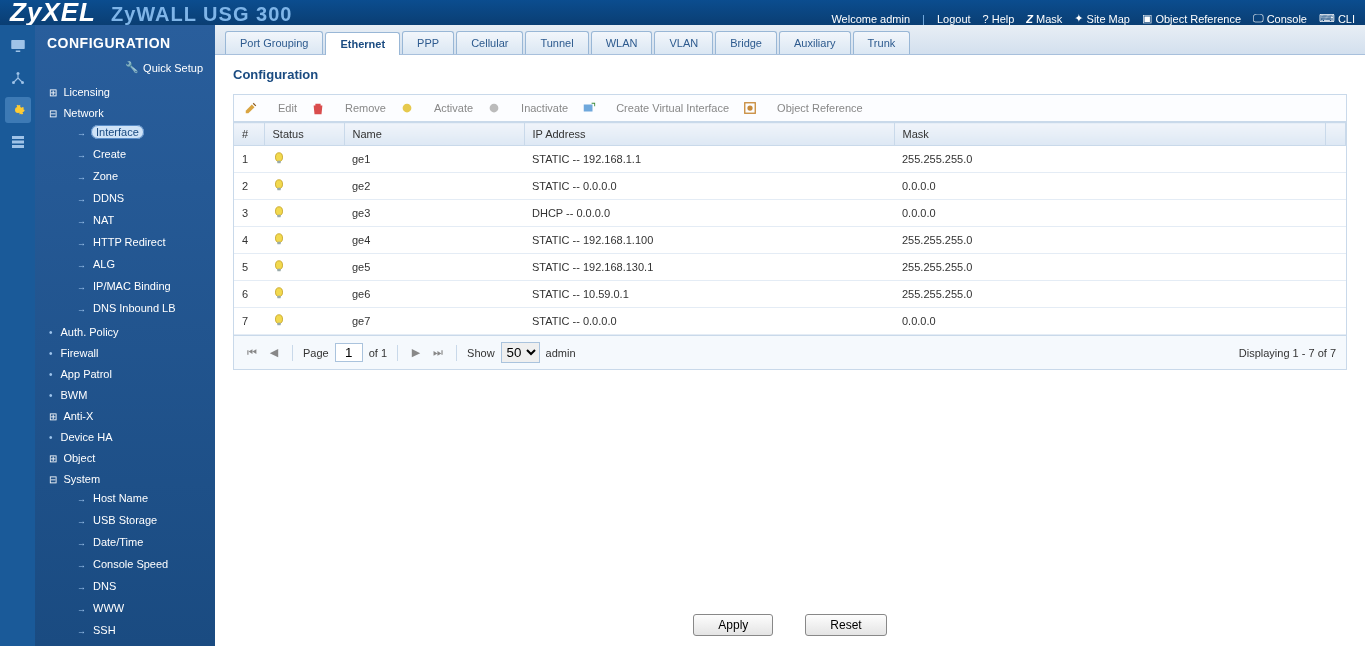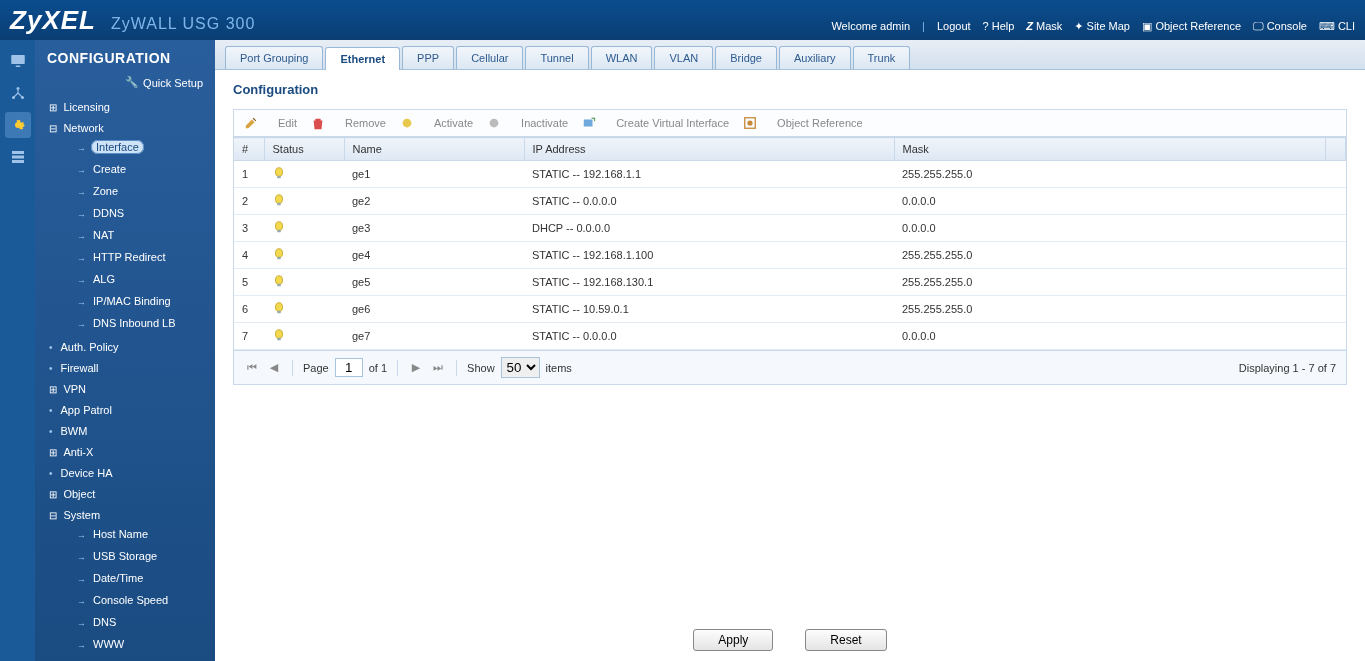--- a/index.html
+++ b/index.html
@@ -1,21 +1,21 @@
 <!DOCTYPE html>
 <html><head>
 <meta charset="utf-8">
 <style>
 * { box-sizing: border-box; margin: 0; padding: 0; }
 body { font-family: Arial, Helvetica, sans-serif; font-size: 12px; background: #fff; color: #333; overflow: hidden; }
 
-.topbar { height: 40px; background: linear-gradient(#0b4d8f, #0a3e73); color: #fff; display: flex; align-items: center; padding: 0 10px; }
+.topbar { height: 25px; background: linear-gradient(#0b4d8f, #0a3e73); color: #fff; display: flex; align-items: center; padding: 0 10px; }
 .logo-area { display: flex; align-items: baseline; gap: 15px; }
 .logo { font-size: 26px; font-weight: bold; font-style: italic; letter-spacing: 1px; color: #fff; }
-.product { font-size: 16px; font-weight: normal; color: #7fb5e8; letter-spacing: 1px; }
+.product { font-size: 20px; font-weight: bold; color: #7fb5e8; letter-spacing: 1px; }
 .topbar-right { margin-left: auto; display: flex; align-items: center; gap: 12px; font-size: 11px; margin-top: 12px; }
 .topbar-right a { color: #fff; text-decoration: none; display: inline-flex; align-items: center; gap: 3px; }
 .topbar-right a.logout { }
 .topbar-right .welcome { color: #fff; }
 .topbar-right .sep { color: #7fb5e8; }
 
 .main-layout { display: flex; height: calc(100vh - 40px); }
 
 .left-rail { width: 35px; background: #1a5a99; display: flex; flex-direction: column; align-items: center; padding-top: 8px; gap: 6px; }
 .rail-icon { width: 26px; height: 26px; border-radius: 3px; display:flex; align-items:center; justify-content:center; cursor:pointer; }
@@ -156,21 +156,20 @@
           <li class="leaf"><span>DDNS</span></li>
           <li class="leaf"><span>NAT</span></li>
           <li class="leaf"><span>HTTP Redirect</span></li>
           <li class="leaf"><span>ALG</span></li>
           <li class="leaf"><span>IP/MAC Binding</span></li>
           <li class="leaf"><span>DNS Inbound LB</span></li>
         </ul>
       </li>
       <li class="leaf"><span>Auth. Policy</span></li>
       <li class="leaf"><span>Firewall</span></li>
-      <li class="expandable"><span>VPN</span></li>
       <li class="leaf"><span>App Patrol</span></li>
       <li class="leaf"><span>BWM</span></li>
       <li class="expandable"><span>Anti-X</span></li>
       <li class="leaf"><span>Device HA</span></li>
       <li class="expandable"><span>Object</span></li>
       <li class="expanded"><span>System</span>
         <ul>
           <li class="leaf"><span>Host Name</span></li>
           <li class="leaf"><span>USB Storage</span></li>
           <li class="leaf"><span>Date/Time</span></li>
@@ -341,21 +340,21 @@
         <span class="sep-v"></span>
         <span>Page</span>
         <input class="page-num" value="1" style="">
         <span>of 1</span>
         <span class="sep-v"></span>
         <span class="nav-btn">▶</span>
         <span class="nav-btn">⏭</span>
         <span class="sep-v"></span>
         <span>Show</span>
         <select><option>50</option></select>
-        <span>items</span>
+        <span>admin</span>
         <span class="display-info">Displaying 1 - 7 of 7</span>
       </div>
     </div>
 
     <div class="bottom-buttons">
       <button class="btn">Apply</button>
       <button class="btn">Reset</button>
     </div>
   </div>
 </div>

